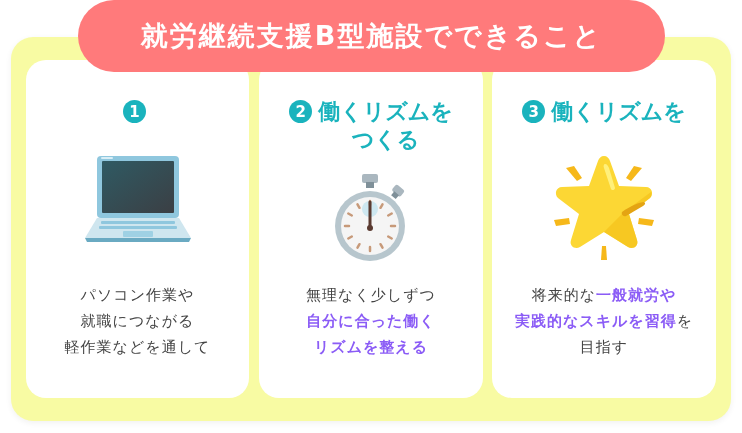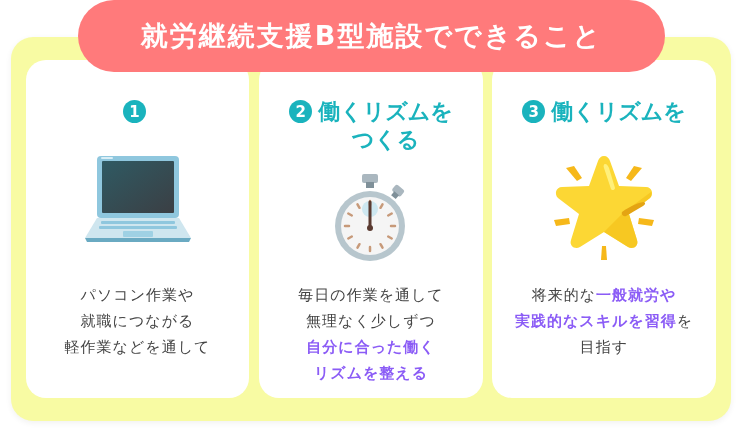--- a/index.html
+++ b/index.html
@@ -190,21 +190,20 @@
         <line x1="22.3" y1="66.5" x2="25.8" y2="64.5"></line>
         <line x1="65.7" y1="66.5" x2="62.2" y2="64.5"></line>
         <line x1="31.5" y1="75.7" x2="33.5" y2="72.2"></line>
         <line x1="56.5" y1="75.7" x2="54.5" y2="72.2"></line>
       </g>
       <line x1="44" y1="30" x2="44" y2="56" stroke="#5a3a30" stroke-width="3" stroke-linecap="round"></line>
       <circle cx="44" cy="56" r="3" fill="#5a3a30"></circle>
     </svg>
   </div>
   <div class="body-text">
-    <span class="line">毎日の作業を通して</span>
     <span class="line">無理なく少しずつ</span>
     <span class="line hl">自分に合った働く</span>
     <span class="line hl">リズムを整える</span>
   </div>
 </div>
 
 <div class="card c3">
   <div class="card-head">
     <span class="num-badge">3</span>
     <span class="head-text head-lines">

